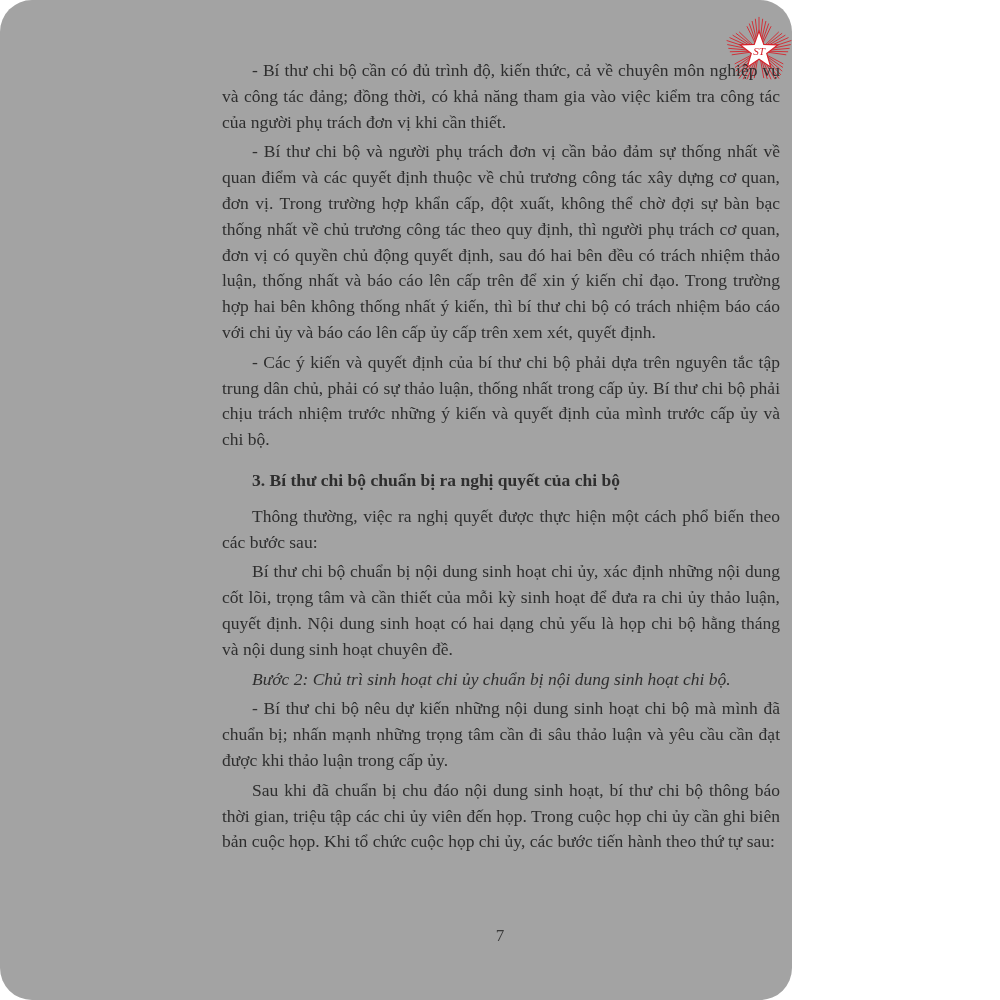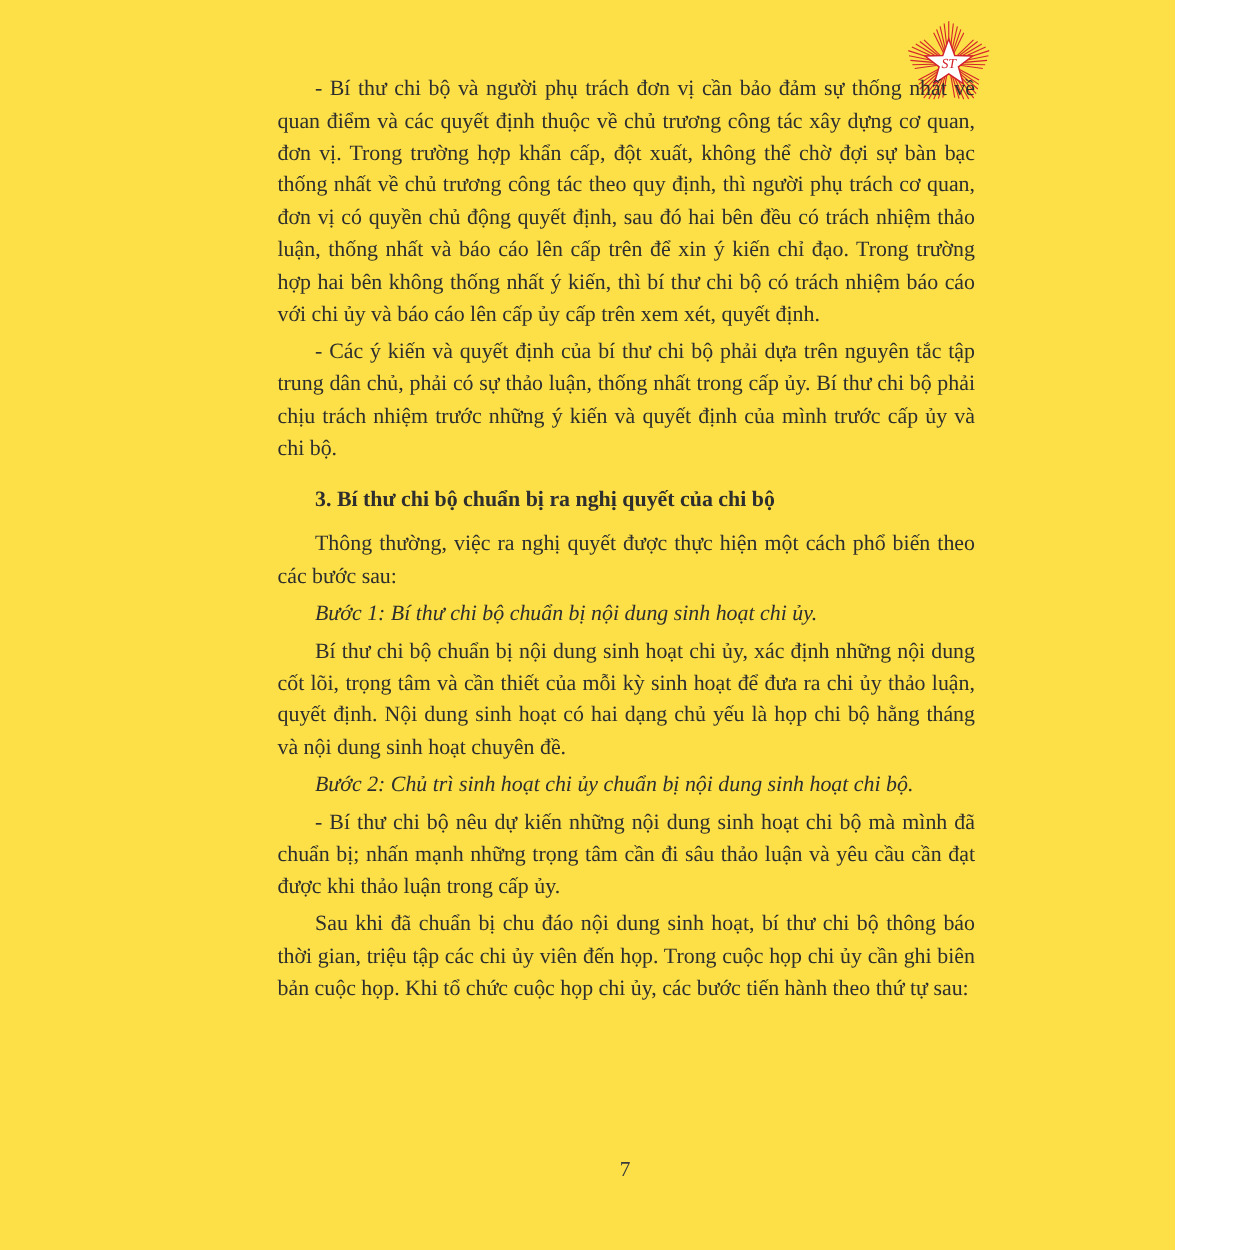--- a/index.html
+++ b/index.html
@@ -2,26 +2,27 @@
 <html><head>
 <meta charset="utf-8">
 <style>
   html, body {
     margin: 0;
     padding: 0;
     background: #ffffff;
   }
   .page {
     position: relative;
-    width: 940px;
+    width: 792px;
     height: 1000px;
-    background: #fde047;
+    background: #a3a3a3;
     overflow: hidden;
     font-family: "Liberation Serif", serif;
     color: #2e2e2e;
+    border-radius: 32px;
   }
   .logo {
     position: absolute;
     top: 14px;
     left: 722px;
     width: 74px;
     height: 74px;
   }
   .content {
     position: absolute;
@@ -106,25 +107,25 @@
           <line x1="-6.86" y1="-4.12" x2="-35.66" y2="-21.43"></line>
           <line x1="-6.35" y1="-4.87" x2="-31.26" y2="-23.99"></line>
           <line x1="-5.75" y1="-5.56" x2="-26.76" y2="-25.84"></line>
         </g>
       <path id="star" fill="#ffffff" stroke="#d5232b" stroke-width="1.6" d="M0.00,-27.00L6.47,-8.90L25.68,-8.34L10.46,3.40L15.87,21.84L0.00,11.00L-15.87,21.84L-10.46,3.40L-25.68,-8.34L-6.47,-8.90Z"></path>
       <text id="monogram" x="0" y="5" text-anchor="middle" font-family="Liberation Serif, serif" font-style="italic" font-size="15" fill="#d5232b">ST</text>
     </svg>
   </div>
 
   <div class="content" id="content">
+      <p class="body">- Bí thư chi bộ cần có đủ trình độ, kiến thức, cả về chuyên môn nghiệp vụ và công tác đảng; đồng thời, có khả năng tham gia vào việc kiểm tra công tác của người phụ trách đơn vị khi cần thiết.</p>
       <p class="body">- Bí thư chi bộ và người phụ trách đơn vị cần bảo đảm sự thống nhất về quan điểm và các quyết định thuộc về chủ trương công tác xây dựng cơ quan, đơn vị. Trong trường hợp khẩn cấp, đột xuất, không thể chờ đợi sự bàn bạc thống nhất về chủ trương công tác theo quy định, thì người phụ trách cơ quan, đơn vị có quyền chủ động quyết định, sau đó hai bên đều có trách nhiệm thảo luận, thống nhất và báo cáo lên cấp trên để xin ý kiến chỉ đạo. Trong trường hợp hai bên không thống nhất ý kiến, thì bí thư chi bộ có trách nhiệm báo cáo với chi ủy và báo cáo lên cấp ủy cấp trên xem xét, quyết định.</p>
       <p class="body">- Các ý kiến và quyết định của bí thư chi bộ phải dựa trên nguyên tắc tập trung dân chủ, phải có sự thảo luận, thống nhất trong cấp ủy. Bí thư chi bộ phải chịu trách nhiệm trước những ý kiến và quyết định của mình trước cấp ủy và chi bộ.</p>
       <p class="heading">3. Bí thư chi bộ chuẩn bị ra nghị quyết của chi bộ</p>
       <p class="body">Thông thường, việc ra nghị quyết được thực hiện một cách phổ biến theo các bước sau:</p>
-      <p class="step">Bước 1: Bí thư chi bộ chuẩn bị nội dung sinh hoạt chi ủy.</p>
       <p class="body">Bí thư chi bộ chuẩn bị nội dung sinh hoạt chi ủy, xác định những nội dung cốt lõi, trọng tâm và cần thiết của mỗi kỳ sinh hoạt để đưa ra chi ủy thảo luận, quyết định. Nội dung sinh hoạt có hai dạng chủ yếu là họp chi bộ hằng tháng và nội dung sinh hoạt chuyên đề.</p>
       <p class="step">Bước 2: Chủ trì sinh hoạt chi ủy chuẩn bị nội dung sinh hoạt chi bộ.</p>
       <p class="body">- Bí thư chi bộ nêu dự kiến những nội dung sinh hoạt chi bộ mà mình đã chuẩn bị; nhấn mạnh những trọng tâm cần đi sâu thảo luận và yêu cầu cần đạt được khi thảo luận trong cấp ủy.</p>
       <p class="body">Sau khi đã chuẩn bị chu đáo nội dung sinh hoạt, bí thư chi bộ thông báo thời gian, triệu tập các chi ủy viên đến họp. Trong cuộc họp chi ủy cần ghi biên bản cuộc họp. Khi tổ chức cuộc họp chi ủy, các bước tiến hành theo thứ tự sau:</p>
     </div>
 
   <div class="page-number">7</div>
 
 </div>
 

